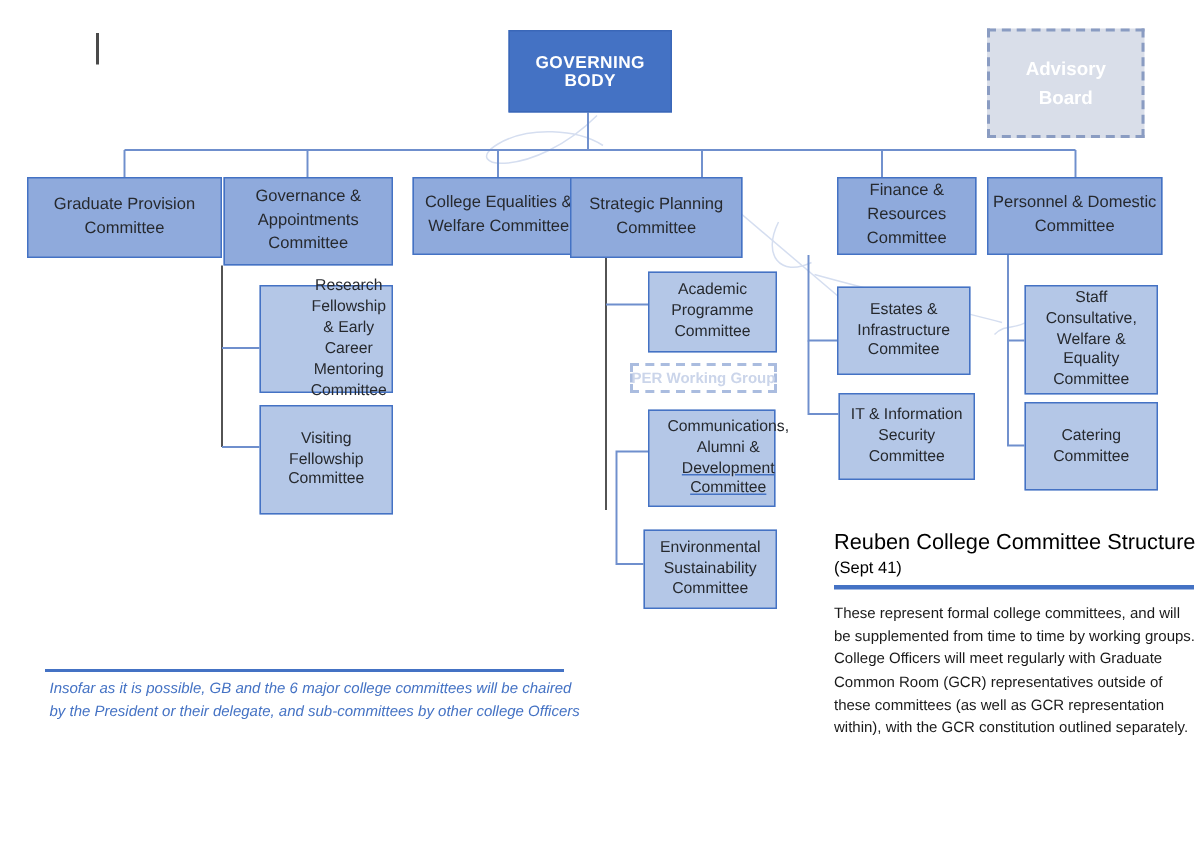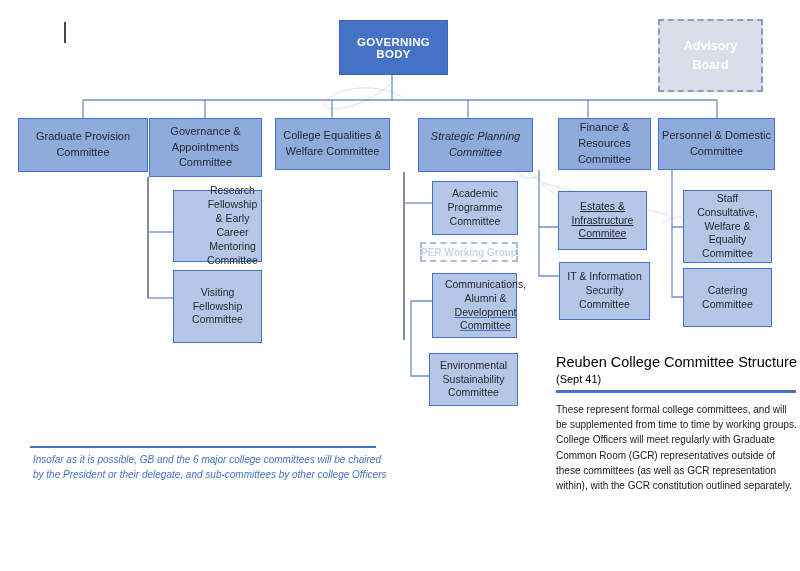--- a/index.html
+++ b/index.html
@@ -108,21 +108,21 @@
   </div>
 
   <div class="node row" style="left:149px;top:118px;width:113px;height:59px;">
     <span class="lbl">Governance &amp; Appointments Committee</span>
   </div>
 
   <div class="node row" style="left:275px;top:118px;width:115px;height:52px;">
     <span class="lbl">College Equalities &amp; Welfare Committee</span>
   </div>
 
-  <div class="node row" style="left:418px;top:118px;width:115px;height:54px;font-style:italic;">
+  <div class="node row" style="left:380px;top:118px;width:115px;height:54px;">
     <span class="lbl">Strategic Planning Committee</span>
   </div>
 
   <div class="node row" style="left:558px;top:118px;width:93px;height:52px;">
     <span class="lbl">Finance &amp; Resources Committee</span>
   </div>
 
   <div class="node row" style="left:658px;top:118px;width:117px;height:52px;">
     <span class="lbl">Personnel &amp; Domestic Committee</span>
   </div>
@@ -147,21 +147,21 @@
     <div class="lbl">
       <span>Communications, Alumni &amp;</span>
        <span class="ul">Development Committee</span>
     </div>
   </div>
 
   <div class="node sub" style="left:429px;top:353px;width:89px;height:53px;">
     <span class="lbl">Environmental Sustainability Committee</span>
   </div>
 
-  <div class="node sub" style="left:558px;top:191px;width:89px;height:59px;text-decoration:underline;">
+  <div class="node sub" style="left:558px;top:191px;width:89px;height:59px;">
     <span class="lbl">Estates &amp; Infrastructure Commitee</span>
   </div>
 
   <div class="node sub" style="left:559px;top:262px;width:91px;height:58px;">
     <span class="lbl">IT &amp; Information Security Committee</span>
   </div>
 
   <div class="node sub" style="left:683px;top:190px;width:89px;height:73px;">
     <span class="lbl">Staff Consultative, Welfare &amp; Equality Committee</span>
   </div>

